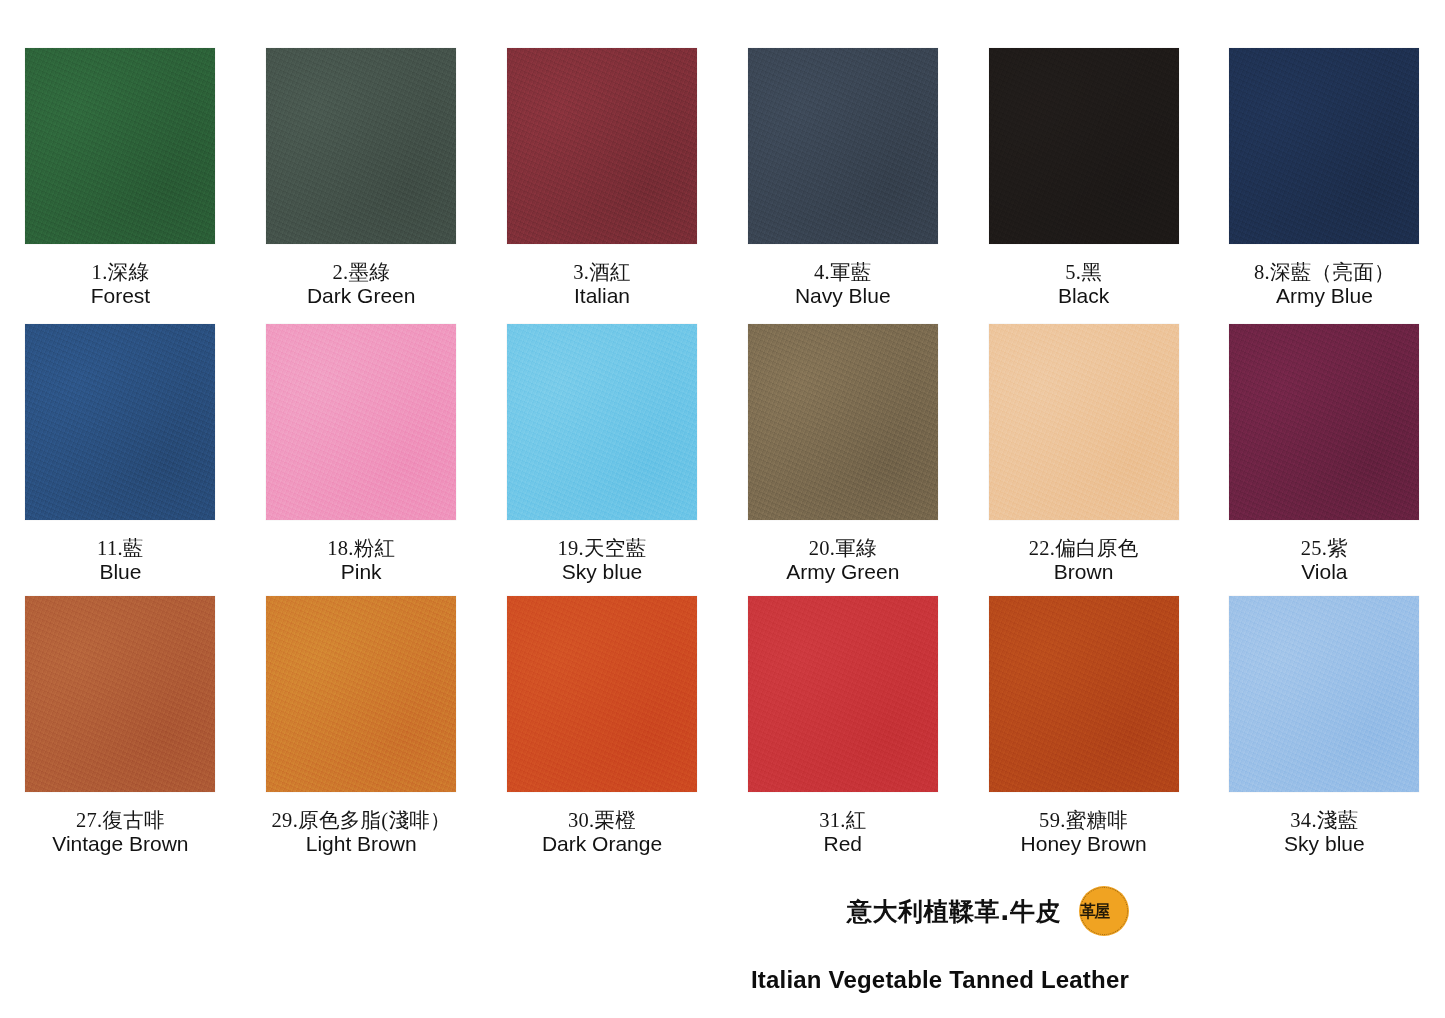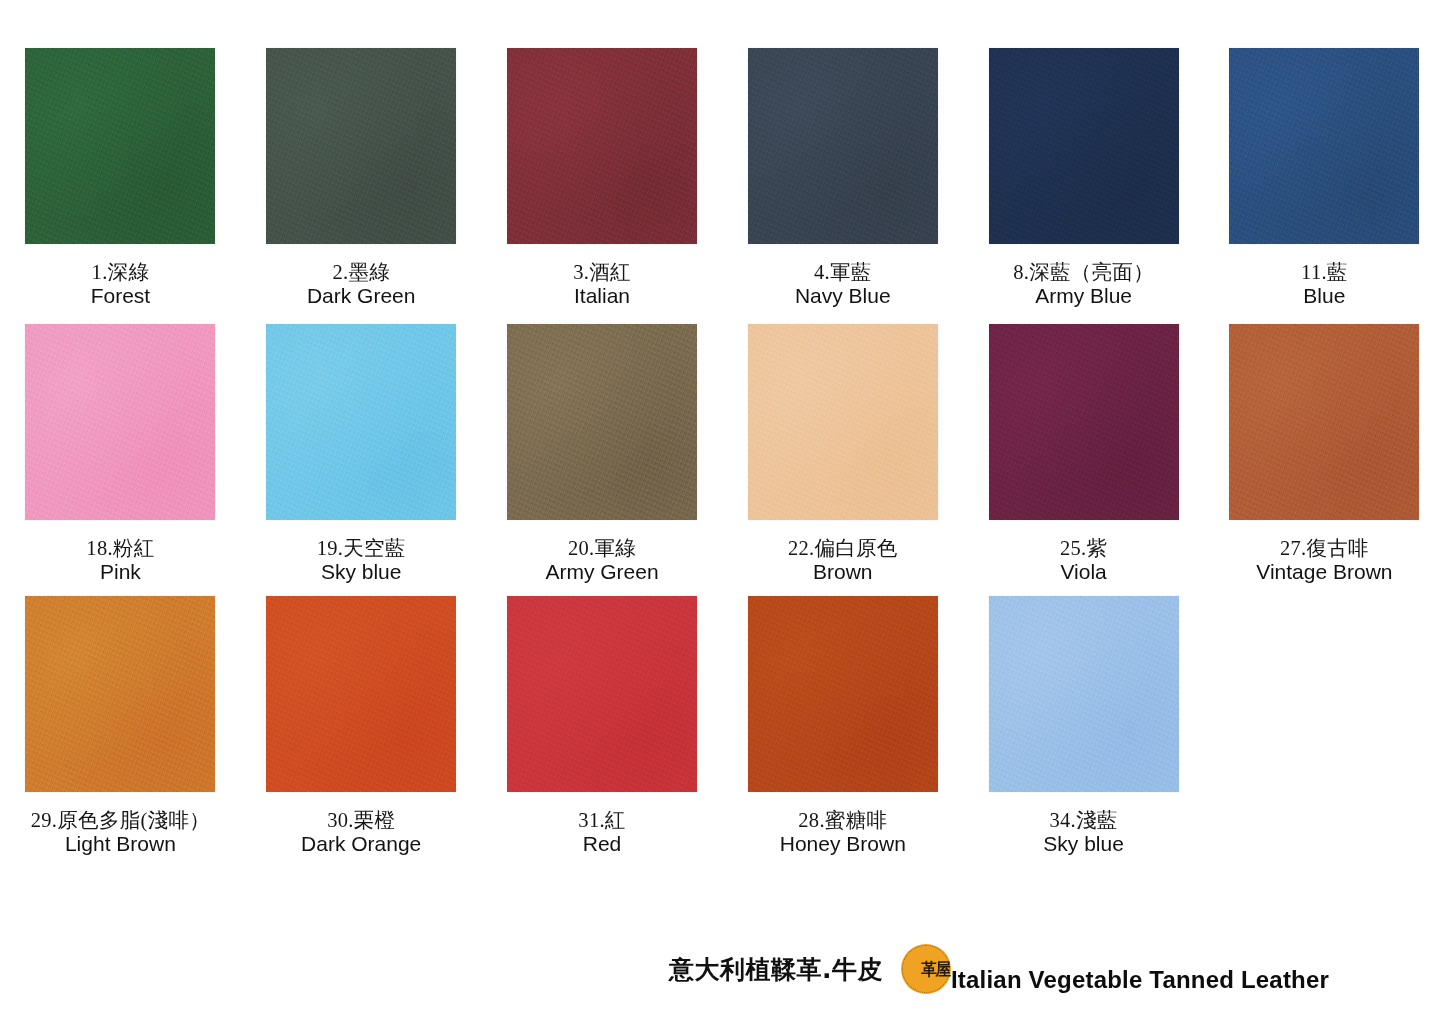--- a/index.html
+++ b/index.html
@@ -80,21 +80,21 @@
     line-height: 1.1;
   }
 
   
   .footer {
     position: absolute;
     right: 14px;
     bottom: 24px;
     width: 460px;
     display: flex;
-    flex-direction: row;
+    flex-direction: column;
     align-items: flex-end;
   }
   .footer-top {
     display: flex;
     align-items: center;
     gap: 18px;
   }
   .footer-cn {
     font-family: "DejaVu Sans", "Liberation Sans", sans-serif;
     font-size: 25px;
@@ -103,21 +103,21 @@
     letter-spacing: 0.5px;
     white-space: nowrap;
   }
   .logo {
     width: 50px;
     height: 50px;
     border-radius: 50%;
     background: #f0a322;
     display: flex;
     align-items: center;
-    justify-content: flex-end;
+    justify-content: flex-start;
     flex: 0 0 auto;
     position: relative;
   }
   .logo::before {
     content: "";
     position: absolute;
     inset: 1px;
     border-radius: 50%;
     border: 1.5px dotted rgba(90,55,5,0.55);
     pointer-events: none;
@@ -161,20 +161,25 @@
         <div class="swatch" style="background: rgb(126, 47, 56);"></div>
         <div class="label-cn">3.酒紅</div>
         <div class="label-en">Italian</div>
       </div>
       <div class="swatch-cell">
         <div class="swatch" style="background: rgb(57, 68, 82);"></div>
         <div class="label-cn">4.軍藍</div>
         <div class="label-en">Navy Blue</div>
       </div>
       <div class="swatch-cell">
+        <div class="swatch" style="background: rgb(30, 26, 24);"></div>
+        <div class="label-cn">5.黑</div>
+        <div class="label-en">Black</div>
+      </div>
+      <div class="swatch-cell">
         <div class="swatch" style="background: rgb(30, 48, 80);"></div>
         <div class="label-cn">8.深藍（亮面）</div>
         <div class="label-en">Army Blue</div>
       </div>
       <div class="swatch-cell">
         <div class="swatch" style="background: rgb(42, 79, 126);"></div>
         <div class="label-cn">11.藍</div>
         <div class="label-en">Blue</div>
       </div>
       <div class="swatch-cell">
@@ -217,21 +222,21 @@
         <div class="label-cn">30.栗橙</div>
         <div class="label-en">Dark Orange</div>
       </div>
       <div class="swatch-cell">
         <div class="swatch" style="background: rgb(201, 53, 58);"></div>
         <div class="label-cn">31.紅</div>
         <div class="label-en">Red</div>
       </div>
       <div class="swatch-cell">
         <div class="swatch" style="background: rgb(181, 71, 26);"></div>
-        <div class="label-cn">28.蜜糖啡</div>
+        <div class="label-cn">59.蜜糖啡</div>
         <div class="label-en">Honey Brown</div>
       </div>
       <div class="swatch-cell">
         <div class="swatch" style="background: rgb(155, 192, 232);"></div>
         <div class="label-cn">34.淺藍</div>
         <div class="label-en">Sky blue</div>
       </div>
     </div>
 
   <div class="footer">

